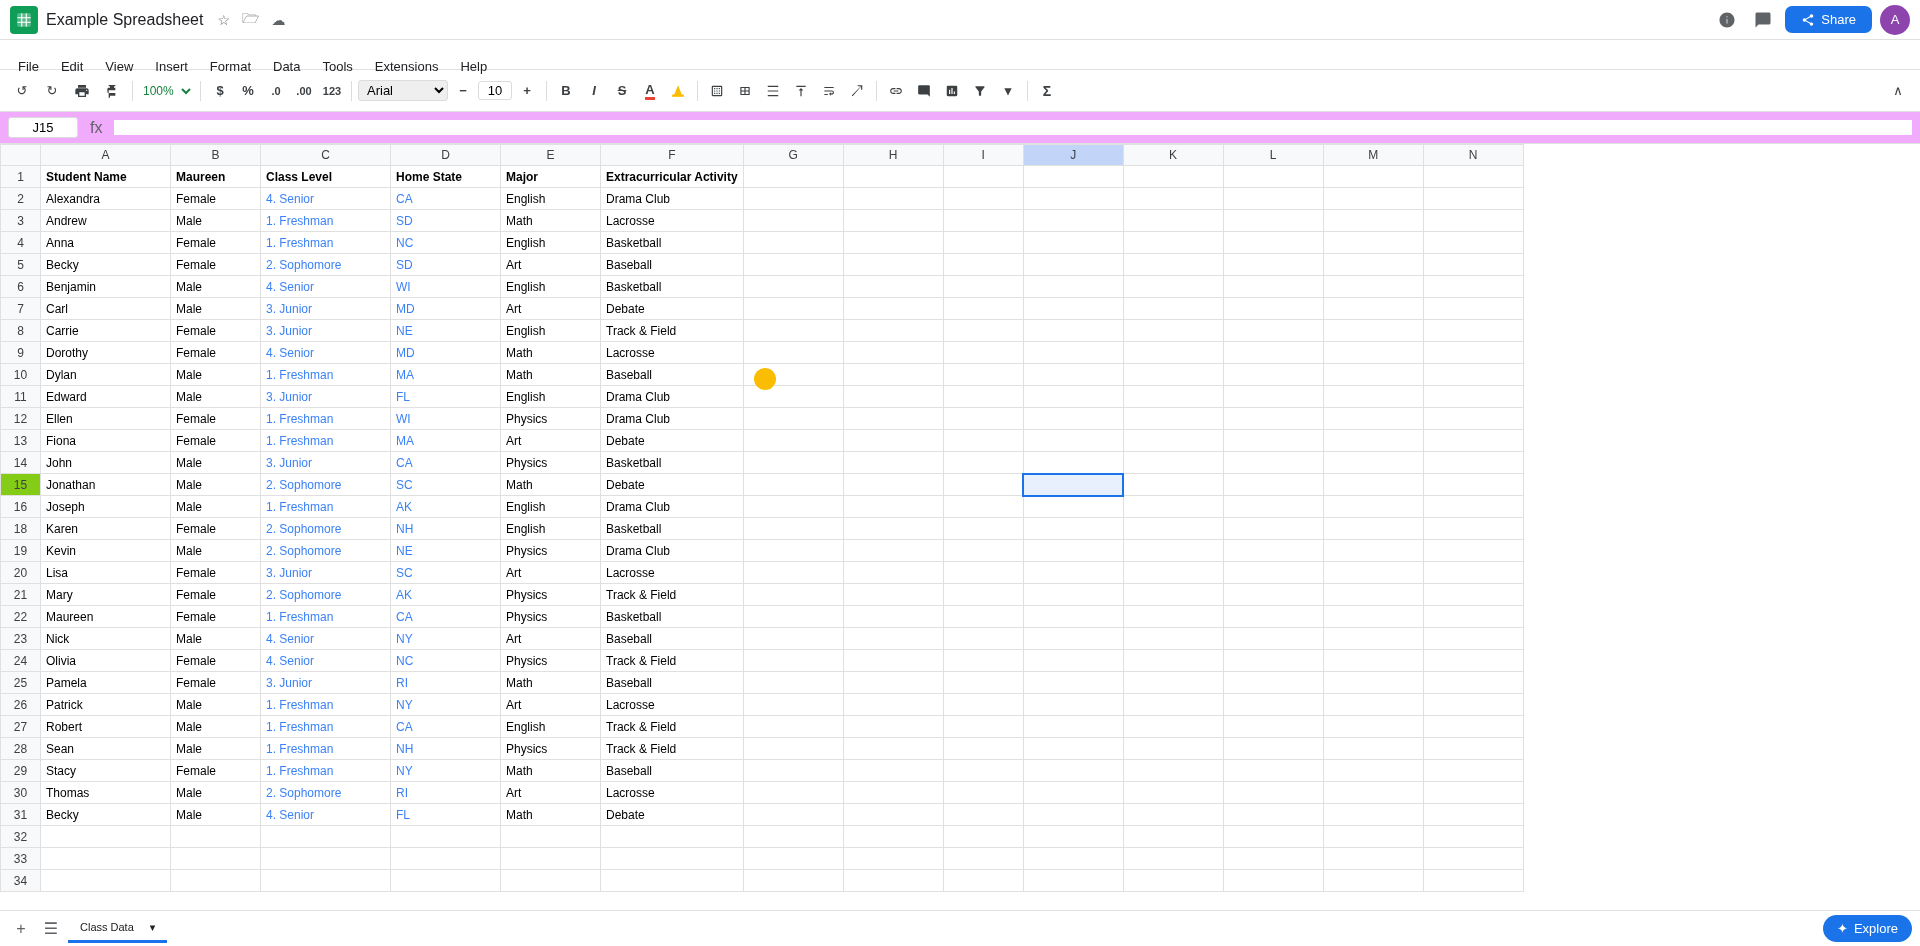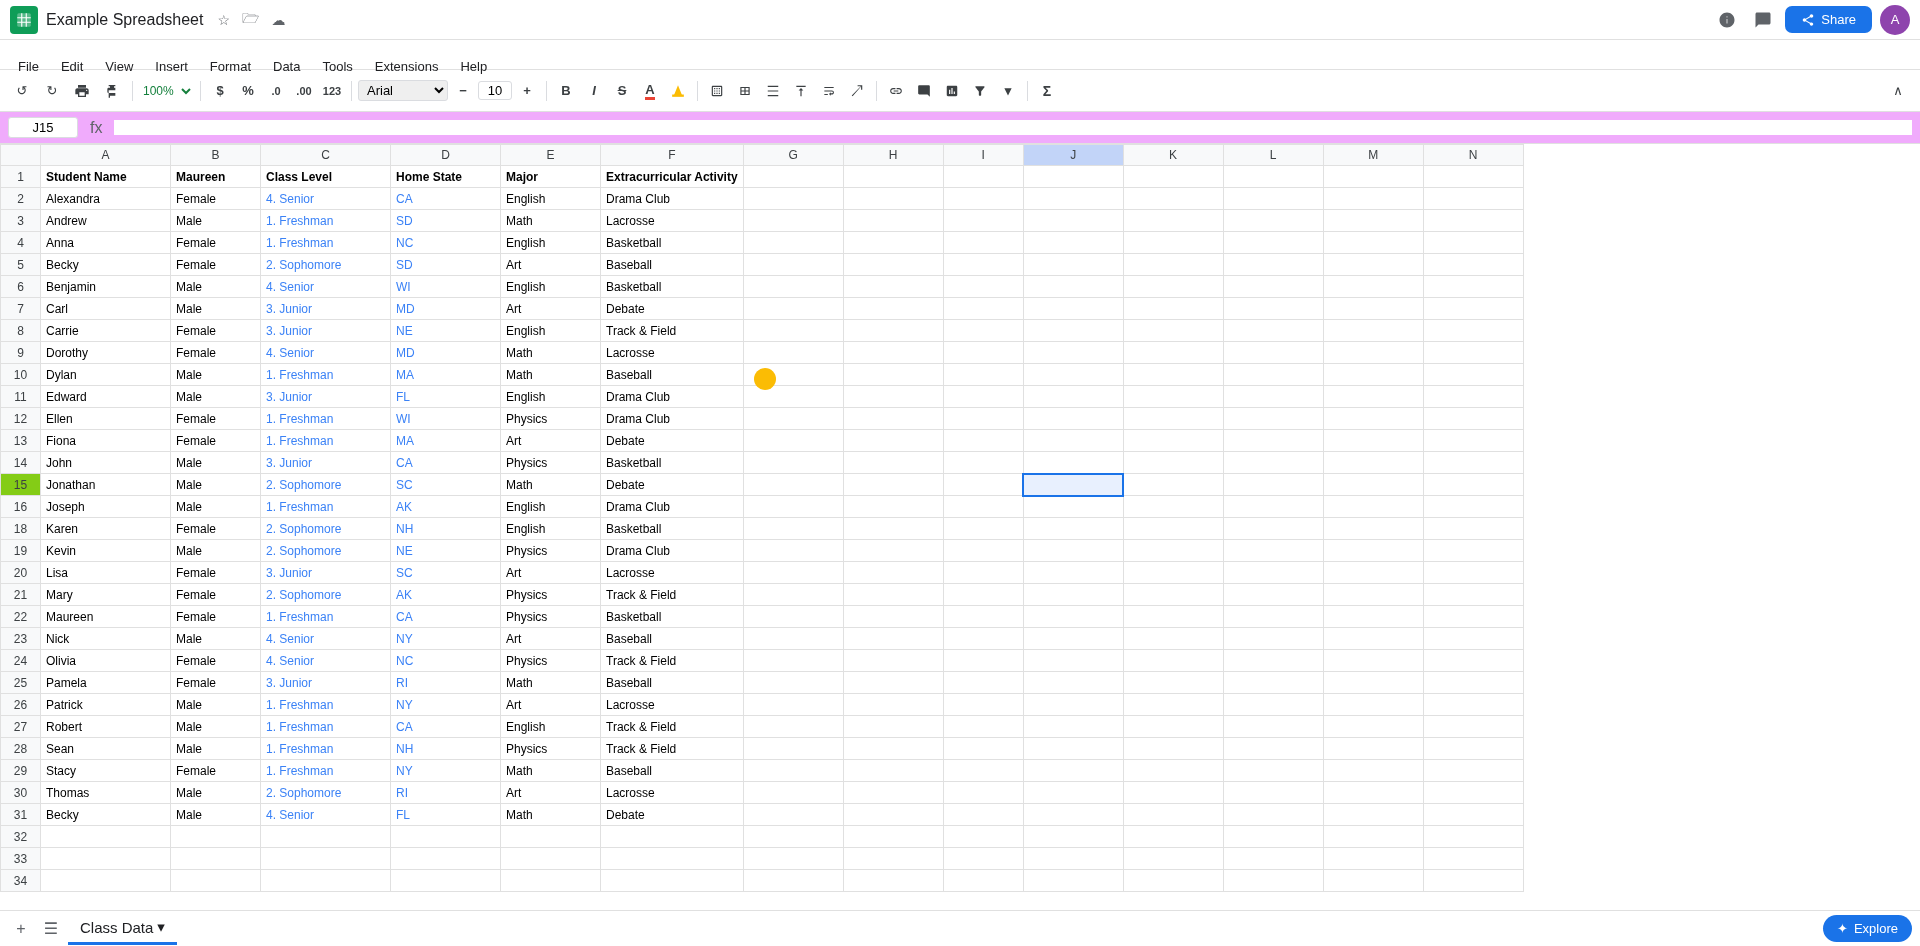--- a/index.html
+++ b/index.html
@@ -118,23 +118,23 @@
     
     #sheet-tabs {
       display: flex; align-items: center; height: 36px; padding: 0 8px; gap: 4px;
       background: #fff; border-top: 1px solid #e0e0e0; position: fixed; bottom: 0; left: 0; right: 0;
     }
     .tab-btn {
       width: 26px; height: 26px; display: flex; align-items: center; justify-content: center;
       border-radius: 50%; cursor: pointer; color: #5f6368; border: none; background: none; font-size: 16px;
     }
     #active-tab {
-      display: flex; align-items: center; gap: 4px;
+      display: flex; align-items: center; gap: 16px;
       background: #fff; border: none; border-radius: 6px 6px 0 0;
-      padding: 6px 12px; font-size: 15px; color: #202124; cursor: pointer;
+      padding: 6px 12px; font-size: 11px; color: #202124; cursor: pointer;
       border-bottom: 3px solid #1a73e8; font-weight: 500;
     }
     .tab-spacer { flex: 1; }
     #explore-btn {
       display: flex; align-items: center; gap: 6px; background: #1a73e8; color: #fff;
       border: none; border-radius: 18px; padding: 6px 14px; font-size: 13px; cursor: pointer;
     }
 
     
     .col-rh  { width: 40px; }

